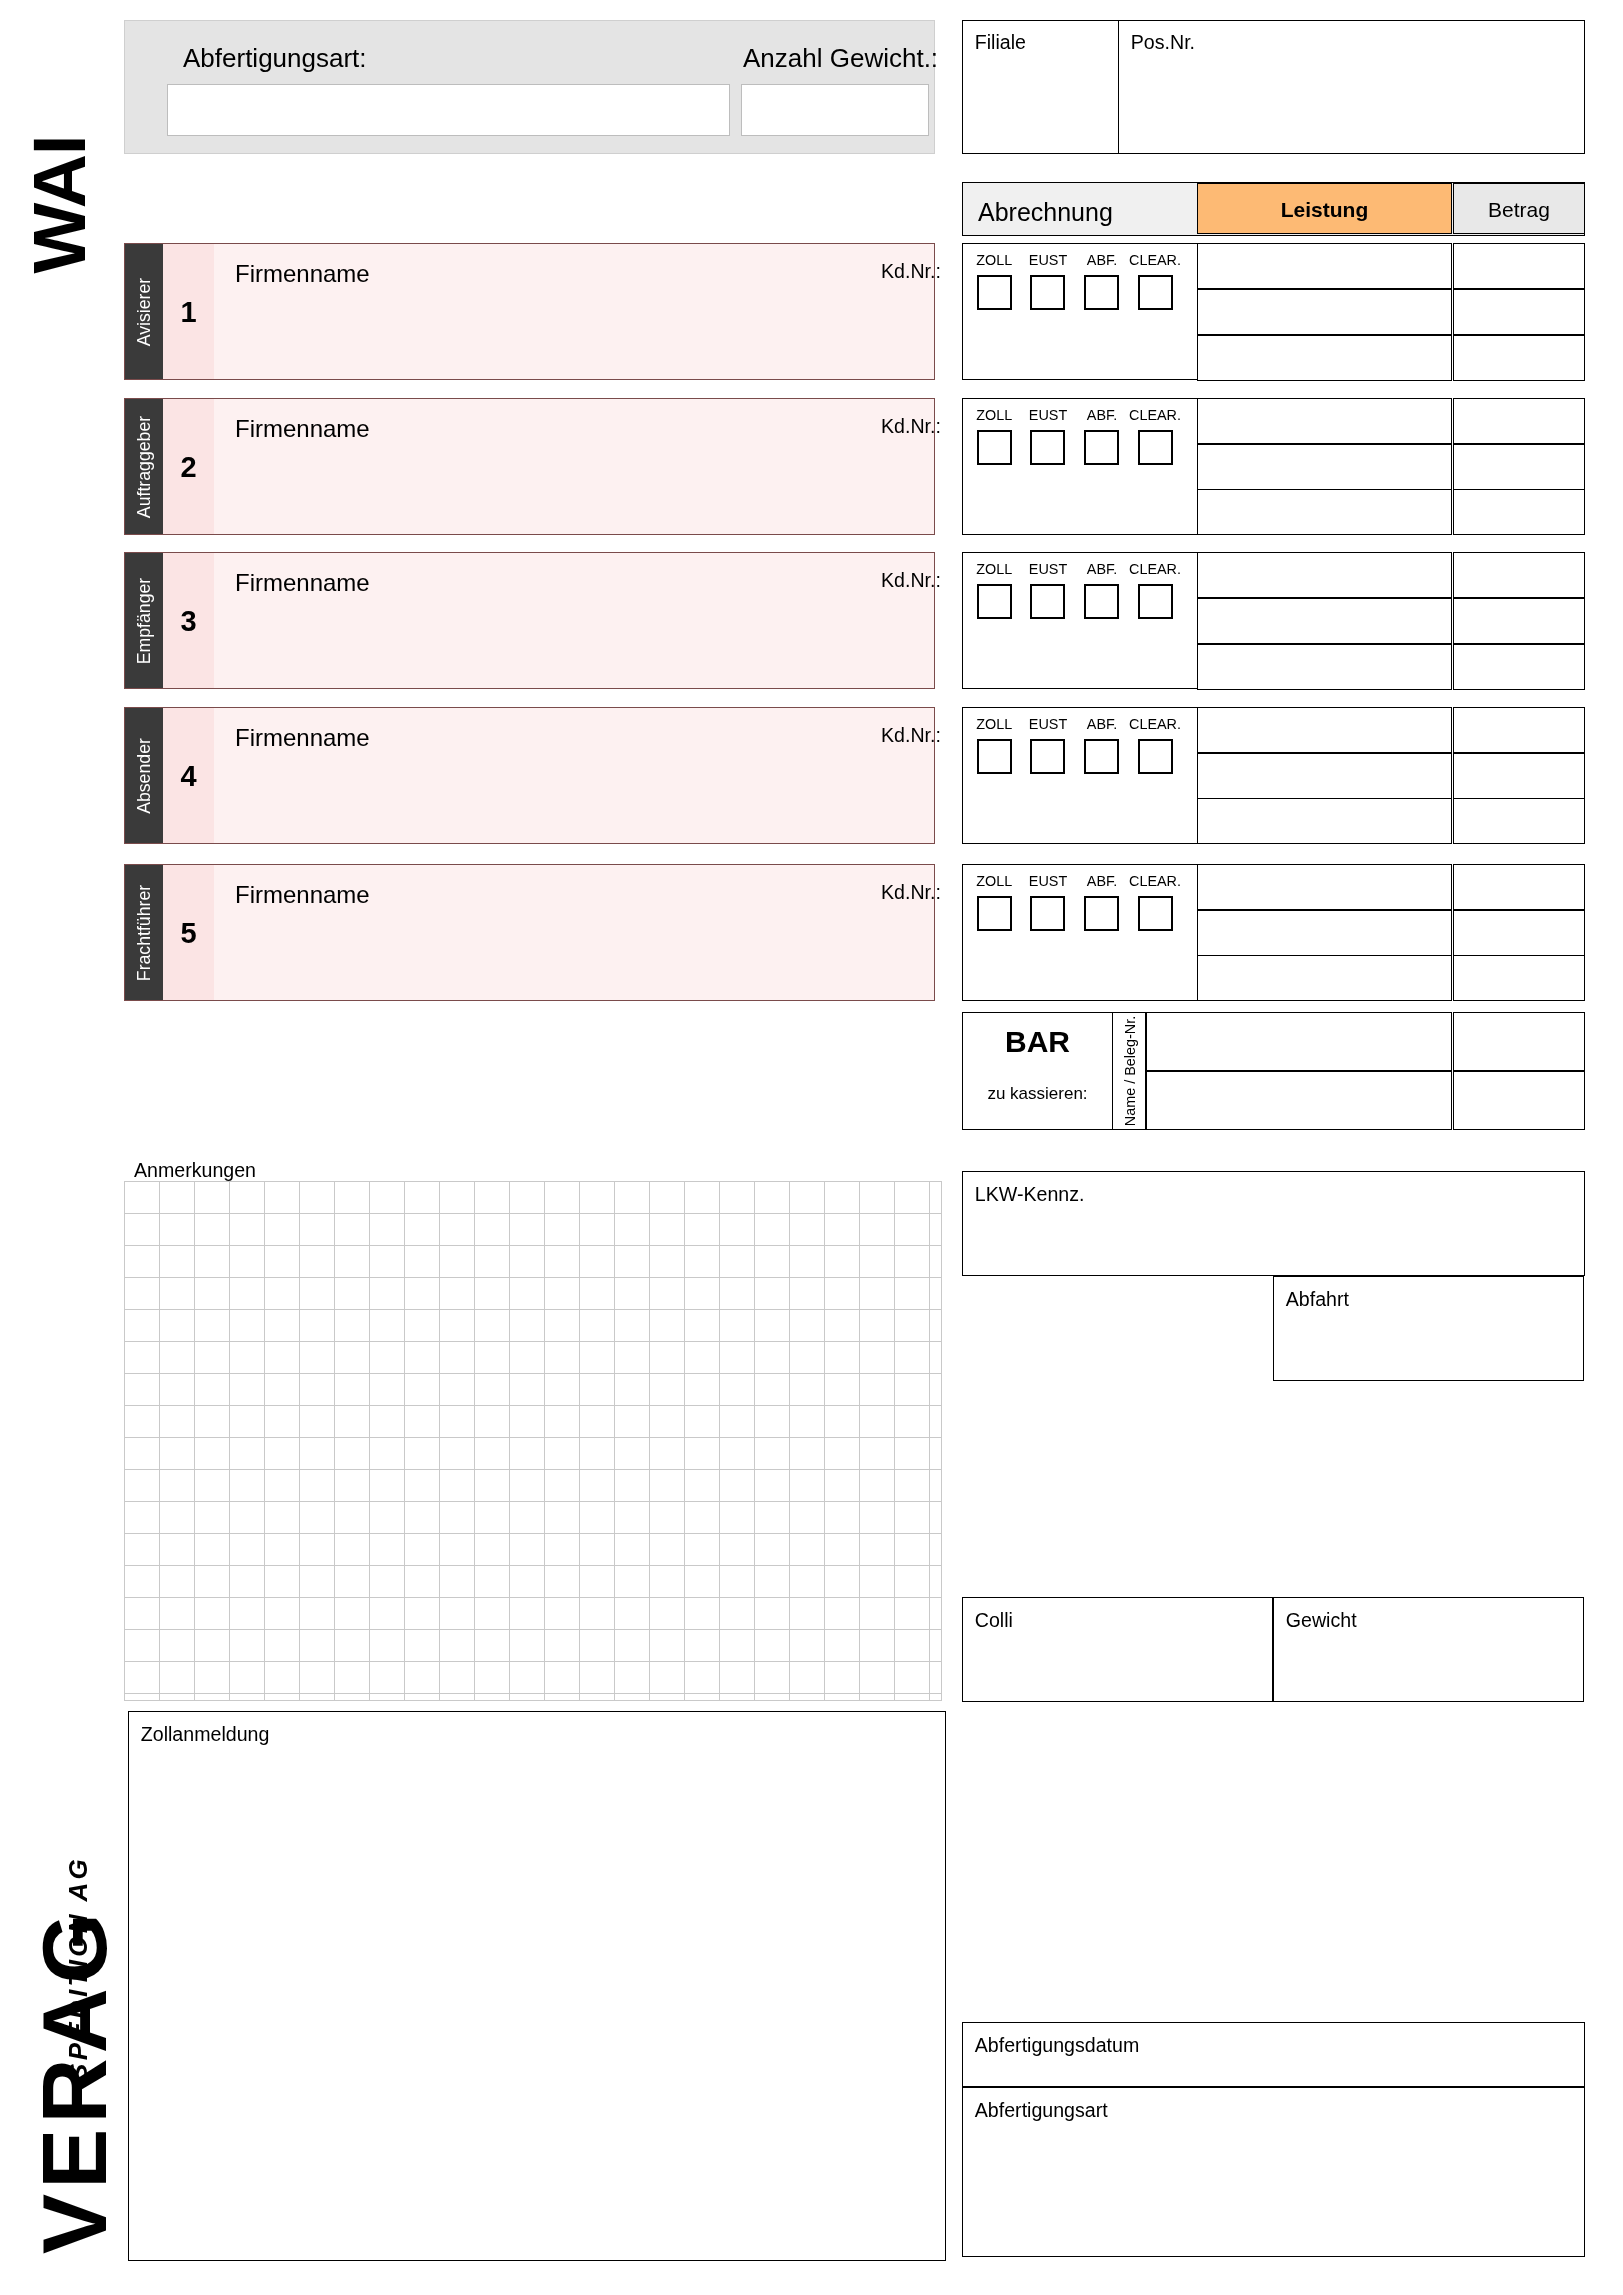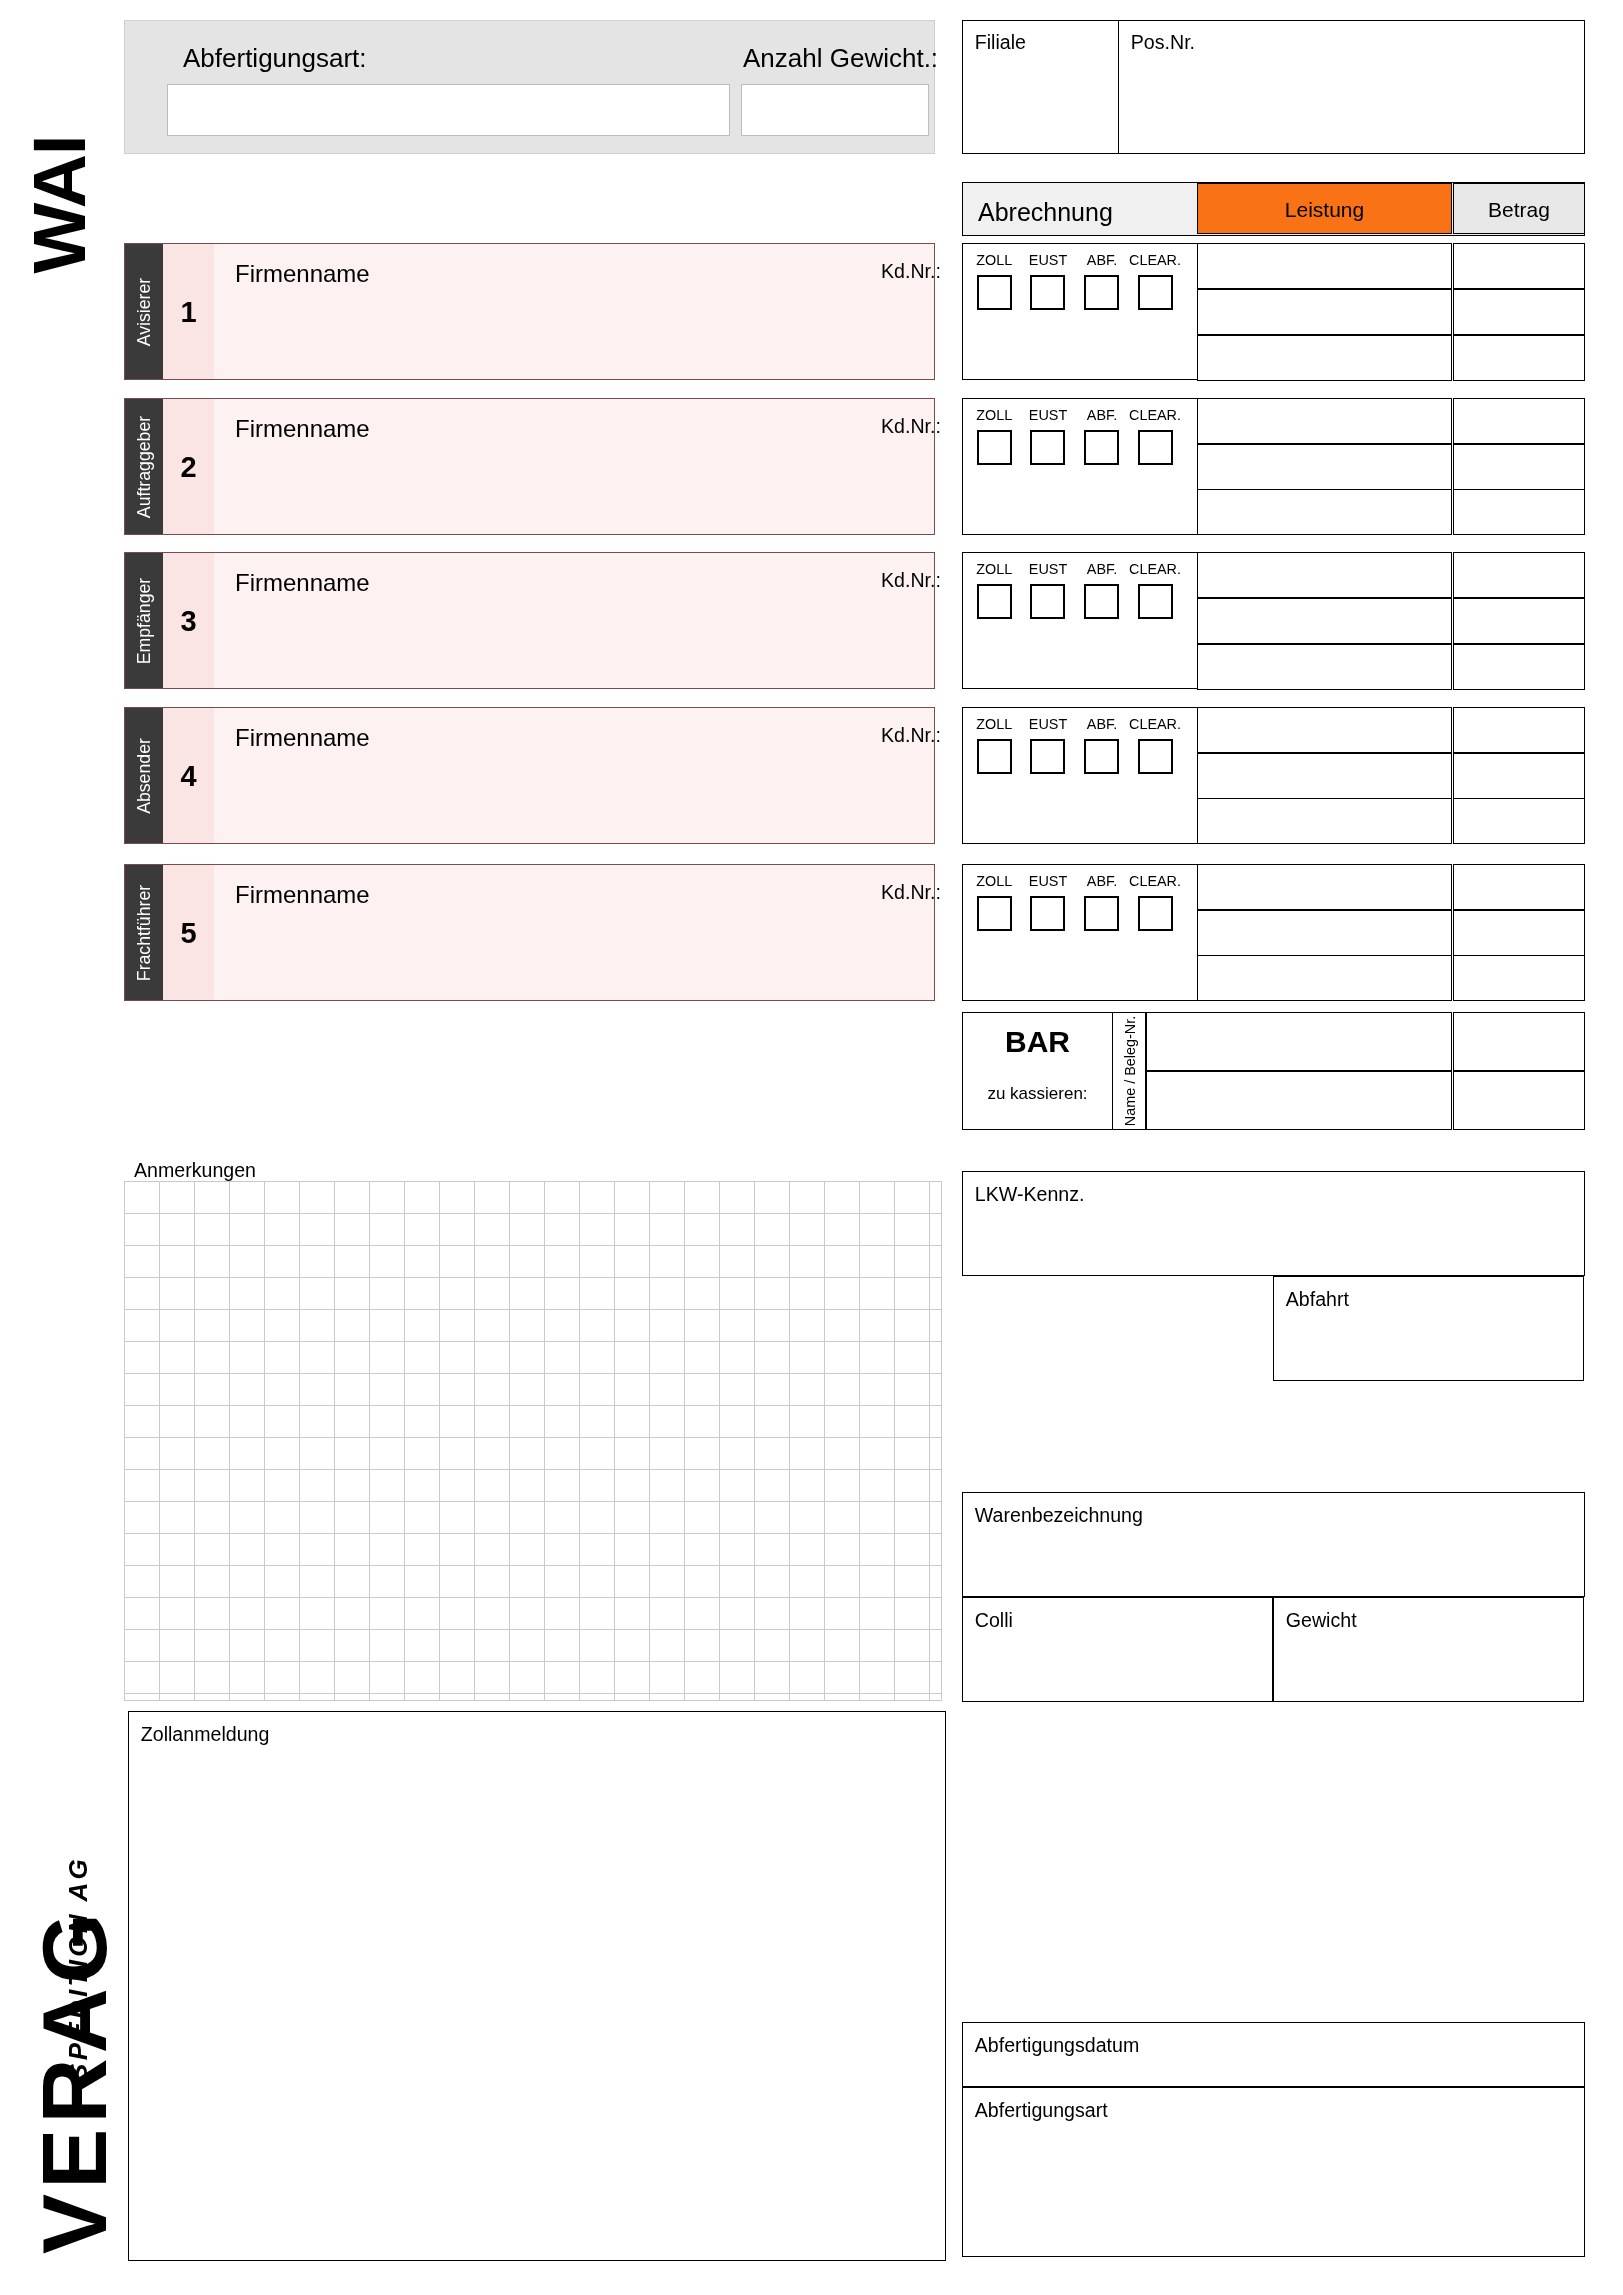--- a/index.html
+++ b/index.html
@@ -140,21 +140,21 @@
   
   .abrechnung-box {
     left: 962px; top: 182px; width: 623px; height: 54px;
     background: #f0f0f0;
   }
   .abrechnung-title {
     left: 978px; top: 200px; font-size: 25px;
   }
   .leistung-head {
     left: 1197px; top: 183px; width: 255px; height: 51px;
-    background: #f97316; border: 1.3px solid #000; border-left: 1.3px solid #000;
+    background: #fdba74; border: 1.3px solid #000; border-left: 1.3px solid #000; font-weight: bold;
   }
   .betrag-head {
     left: 1453px; top: 183px; width: 132px; height: 51px;
     background: #e8e8e8; border: 1.3px solid #000;
   }
   .head-cell-txt {
     font-size: 21px;
     text-align: center;
     line-height: 51px;
   }
@@ -528,23 +528,20 @@
   <div class="lbl anmerkungen-label">Anmerkungen</div>
   <div class="grid-area"></div>
 
   <div class="box lkw-box">
     <div class="inner-lbl">LKW-Kennz.</div>
   </div>
   <div class="box abf-box">
     <div class="inner-lbl">Abfahrt</div>
   </div>
 
-  <div class="box waren-box">
-    <div class="inner-lbl">Warenbezeichnung</div>
-  </div>
   <div class="box colli-box">
     <div class="inner-lbl">Colli</div>
   </div>
   <div class="box gew-box">
     <div class="inner-lbl">Gewicht</div>
   </div>
 
   <div class="box zoll-box">
     <div class="inner-lbl">Zollanmeldung</div>
   </div>

